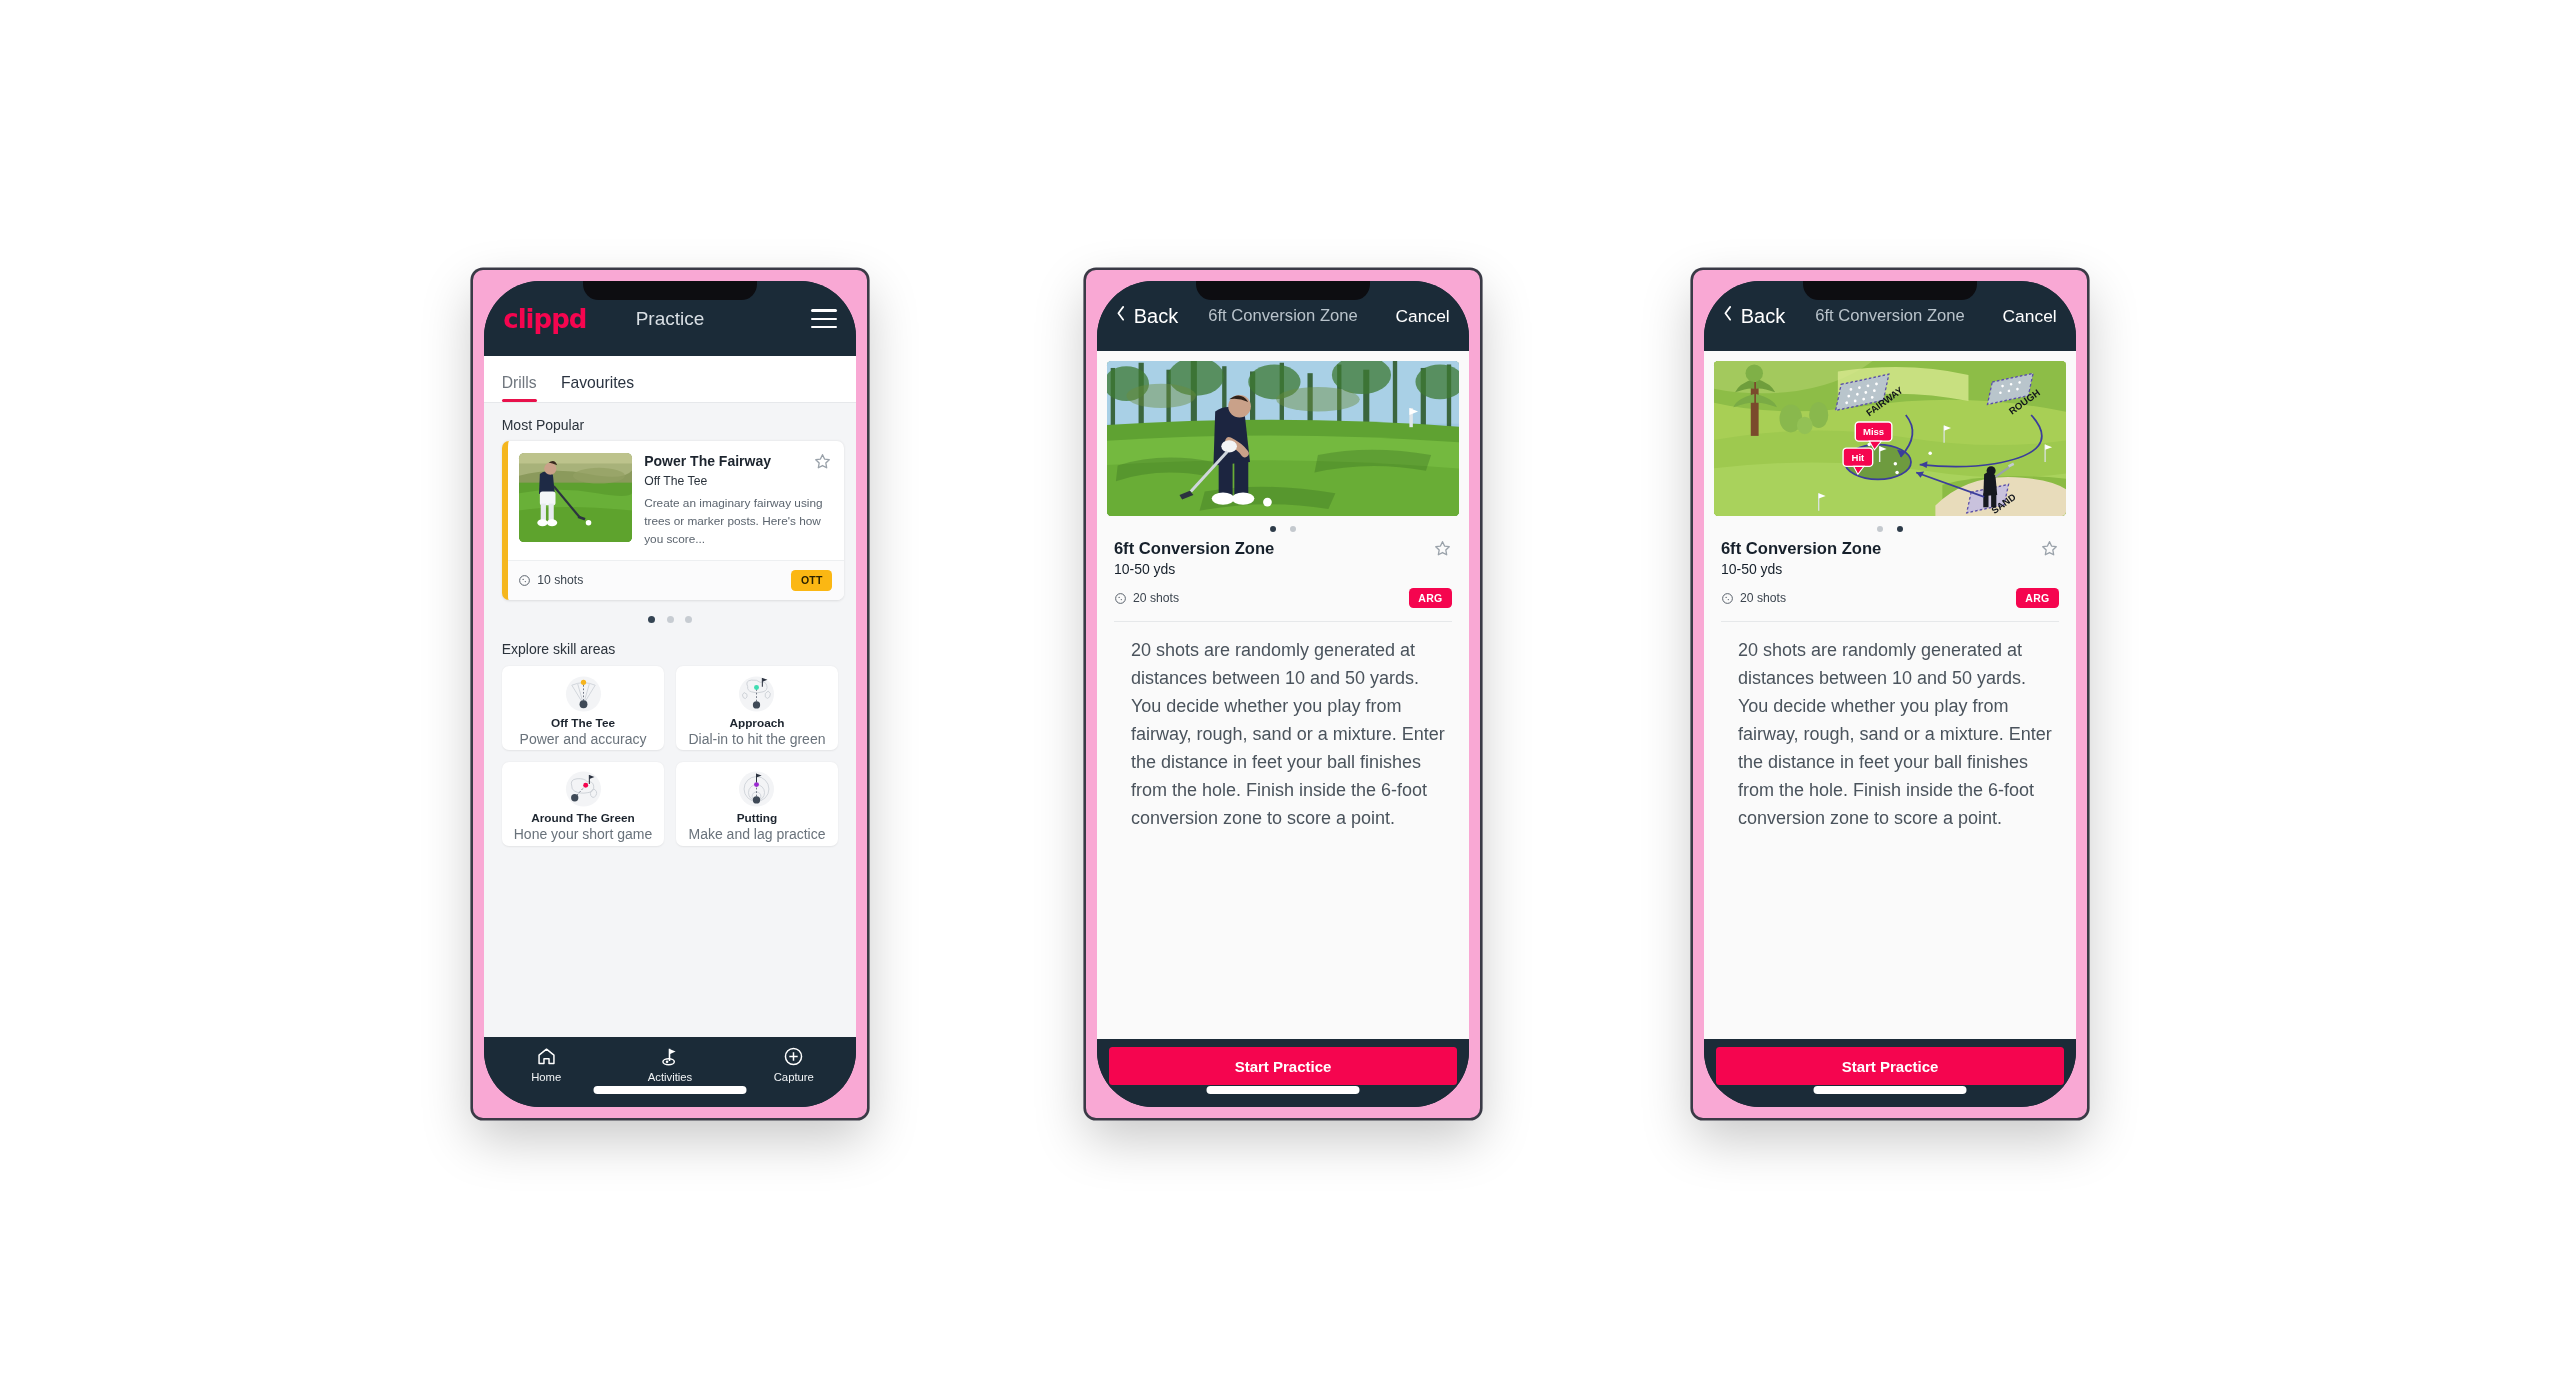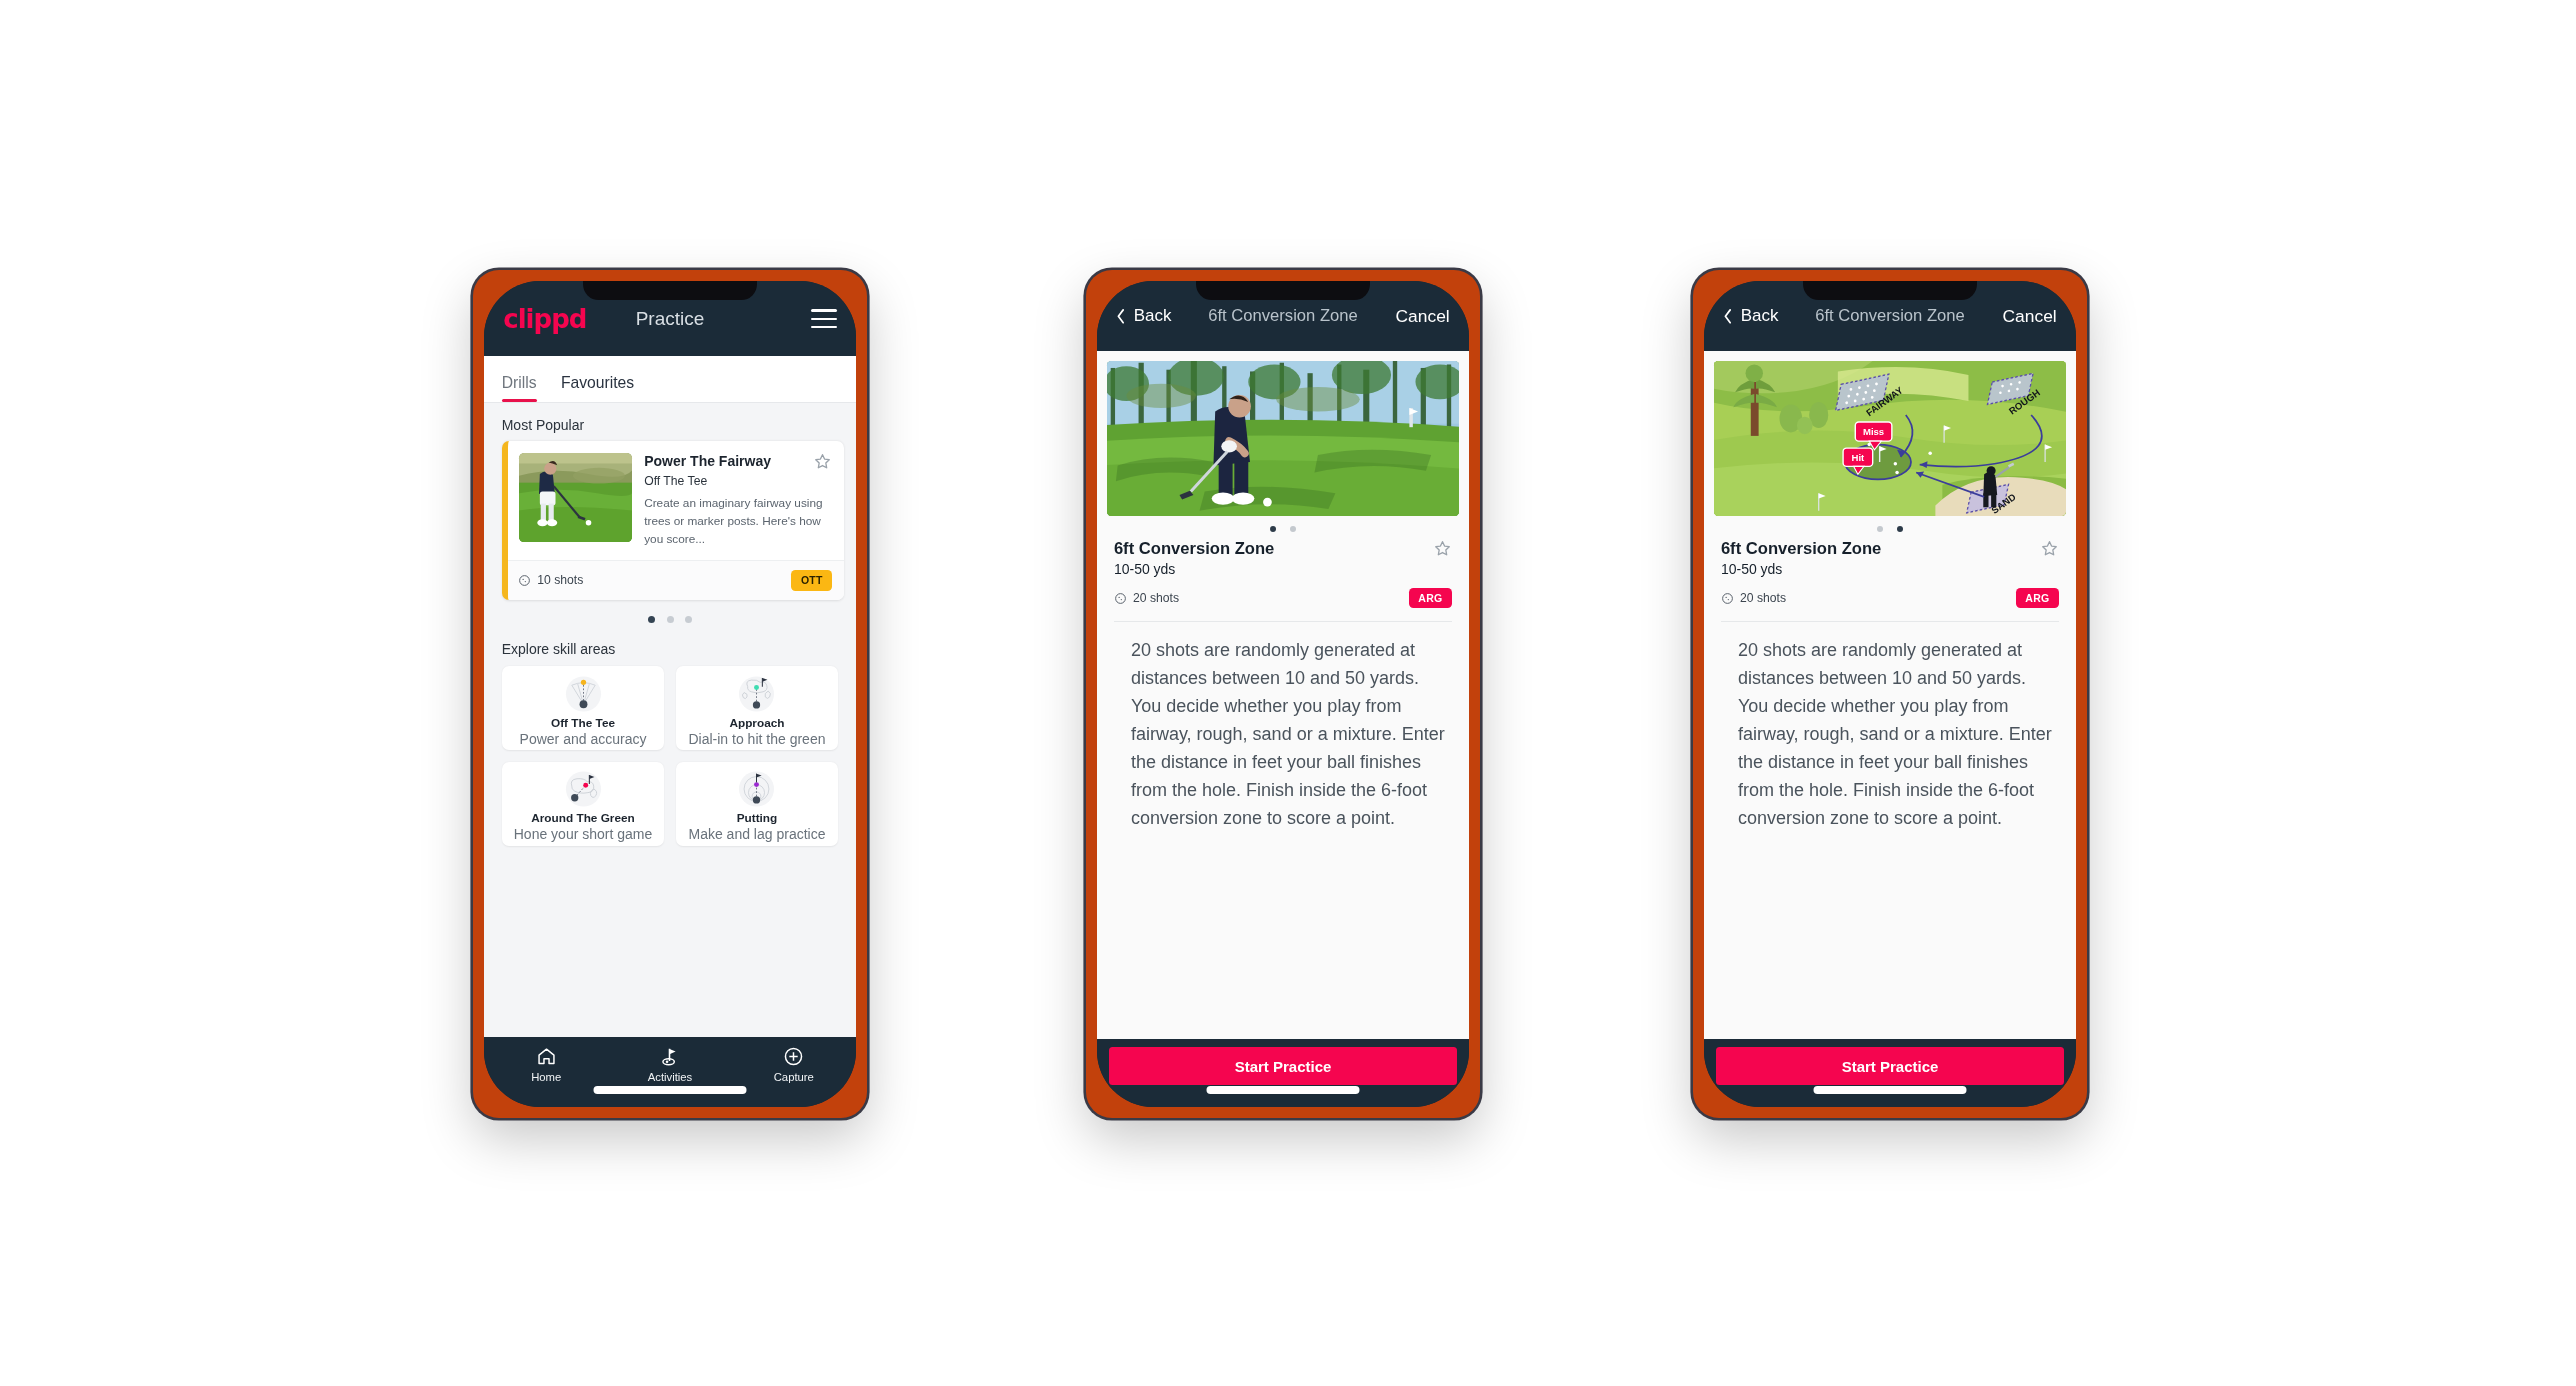--- a/index.html
+++ b/index.html
@@ -7,22 +7,22 @@
     width: 2576px; height: 1387px;
     background: #ffffff;
     font-family: "Liberation Sans", sans-serif;
     overflow: hidden;
   }
   .stage { position: relative; width: 2576px; height: 1387px; background:#fff; }
 
   
   .phone {
     position: absolute;
-    background: #c2410c;
-    border-radius: 26px;
+    background: #f9a8d4;
+    border-radius: 10px;
     padding: 11.3px;
     box-shadow: 0 0 0 2.6px #3a3a46, 0 21px 52px rgba(0,0,0,.22);
   }
   .phone-inner {
     position: relative;
     width: 100%; height: 100%;
     background: #1b2b38;
     border-radius: 56px;
     overflow: hidden;
     display: flex; flex-direction: column;
@@ -163,21 +163,21 @@
 
   
   #phone2 { left: 1086px; top: 270px; width: 394px; height: 848px; }
   #phone3 { left: 1693px; top: 270px; width: 394px; height: 848px; }
 
   .p2-appbar {
     background: #1b2b38; height: 70px; flex-shrink: 0;
     display: flex; align-items: center; padding: 0 19px;
     position: relative; z-index: 5;
   }
-  .back-btn { display: flex; align-items: center; gap: 7.8px; color: #ffffff; font-size: 17px; font-weight: 400; }
+  .back-btn { display: flex; align-items: flex-start; gap: 7.8px; color: #ffffff; font-size: 20px; font-weight: 400; }
   .chev { width: 9.6px; height: 16.6px; }
   .chev svg { width:100%; height:100%; display:block; }
   .p2-title {
     position: absolute; left: 0; right: 0; text-align: center;
     color: #b9c3cb; font-size: 16.6px; pointer-events: none;
   }
   .cancel-btn { margin-left: auto; color: #ffffff; font-size: 17.4px; position: relative; z-index: 6; }
 
   .p2-body { flex: 1; background: #fafafa; display: flex; flex-direction: column; overflow: hidden; }
   .media-wrap { padding: 9.6px 9.6px 0; }

